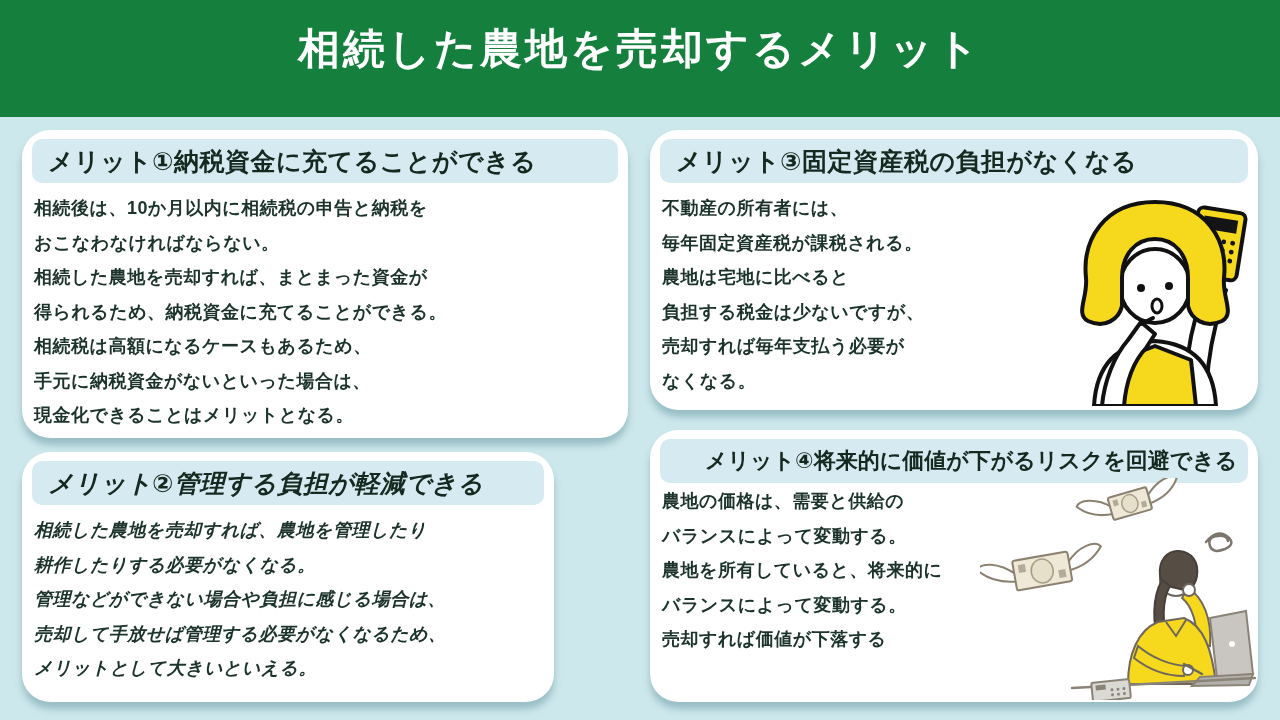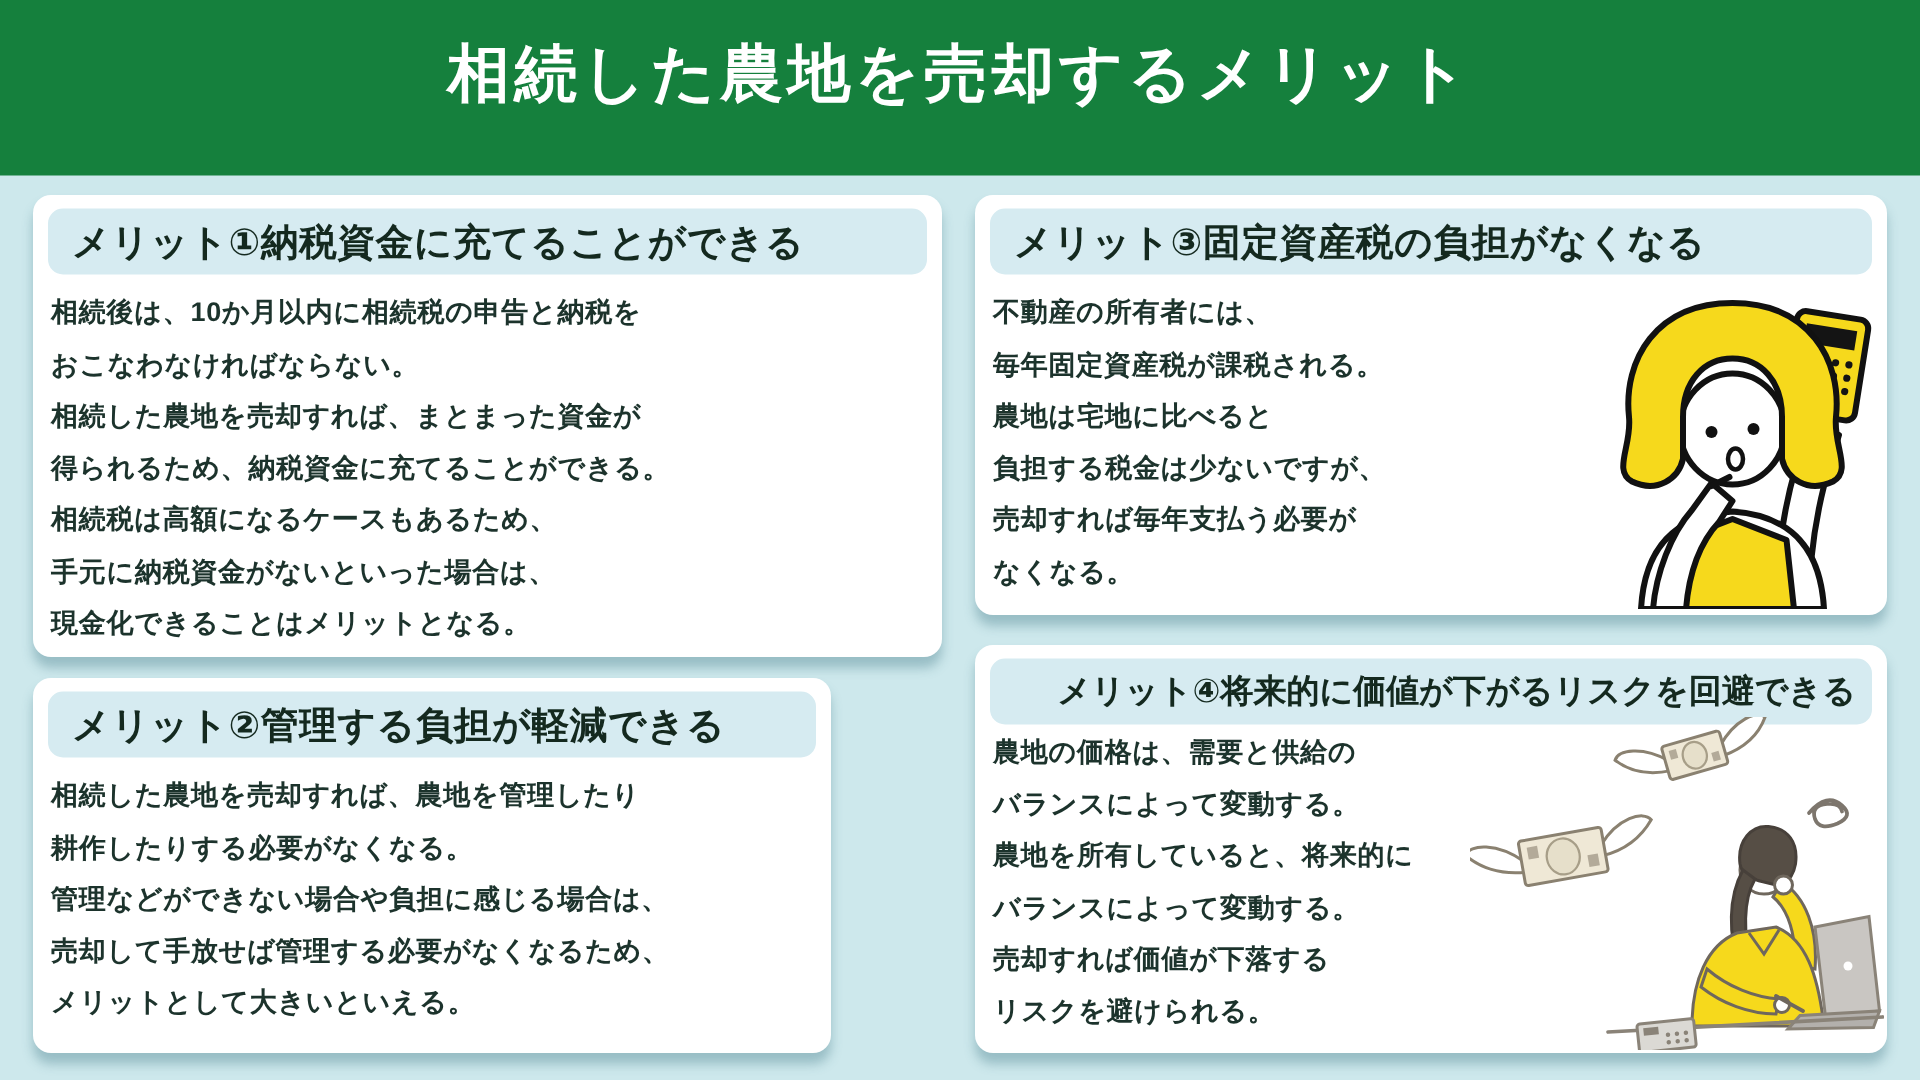--- a/index.html
+++ b/index.html
@@ -3,24 +3,24 @@
 <meta charset="utf-8">
 <style>
   html,body{margin:0;padding:0;}
   body{font-family:"Liberation Sans","DejaVu Sans",sans-serif;}
   .stage{position:relative;width:1280px;height:720px;background:#cde8ec;overflow:hidden;}
 
   .top-band{position:absolute;left:0;top:0;width:1280px;height:117px;background:#15803d;
     display:flex;align-items:flex-start;justify-content:center;}
   .page-title{color:#ffffff;font-size:42px;font-weight:bold;letter-spacing:3px;line-height:1;}
 
-  .card{position:absolute;background:#ffffff;border-radius:12px;
+  .card{position:absolute;background:#ffffff;border-radius:28px;
     box-shadow:0 7px 7px rgba(54,112,125,0.35);}
   .card1{left:22px;top:130px;width:606px;height:308px;}
-  .card2{left:22px;top:452px;width:532px;height:250px;}
+  .card2{left:22px;top:452px;width:532px;height:250px;font-style:italic;}
   .card3{left:650px;top:130px;width:608px;height:280px;}
   .card4{left:650px;top:430px;width:608px;height:272px;}
 
   .card-header{margin:9px 10px 0 10px;height:44px;background:#d6ebf1;border-radius:10px;
     display:flex;align-items:center;padding:0 16px;font-size:25px;font-weight:bold;
     color:#14291f;white-space:nowrap;letter-spacing:0.5px;}
   .card4 .card-header{font-size:22px;letter-spacing:0;padding-left:45px;}
 
   .card-body{padding:8px 6px 0 12px;font-size:18px;font-weight:bold;color:#1c332c;
     line-height:34.5px;letter-spacing:0.5px;}
@@ -121,21 +121,20 @@
   </section>
 
   <section class="card card4">
     <div class="card-header">メリット④将来的に価値が下がるリスクを回避できる</div>
     <div class="card-body">
       <p>農地の価格は、需要と供給の</p>
       <p>バランスによって変動する。</p>
       <p>農地を所有していると、将来的に</p>
       <p>バランスによって変動する。</p>
       <p>売却すれば価値が下落する</p>
-      <p>リスクを避けられる。</p>
     </div>
 
     <svg class="illus illus-desk" viewBox="0 0 276 222" role="img" aria-label="person-at-laptop-with-flying-money">
 
       <g transform="rotate(-16 150 26)">
         <path d="M132 24 C 118 10 102 8 98 14 C 106 25 118 30 132 31 Z" fill="#ffffff" stroke="#8a8170" stroke-width="2"></path>
         <path d="M168 24 C 182 10 198 8 202 14 C 194 25 182 30 168 31 Z" fill="#ffffff" stroke="#8a8170" stroke-width="2"></path>
         <rect x="130" y="14" width="40" height="23" rx="2" fill="#efe8d6" stroke="#8a8170" stroke-width="2"></rect>
         <ellipse cx="150" cy="25.5" rx="8" ry="9" fill="#e6dfca" stroke="#a79e88" stroke-width="1.5"></ellipse>
         <rect x="134" y="18" width="5" height="6" fill="#8a8170" opacity="0.6"></rect>

